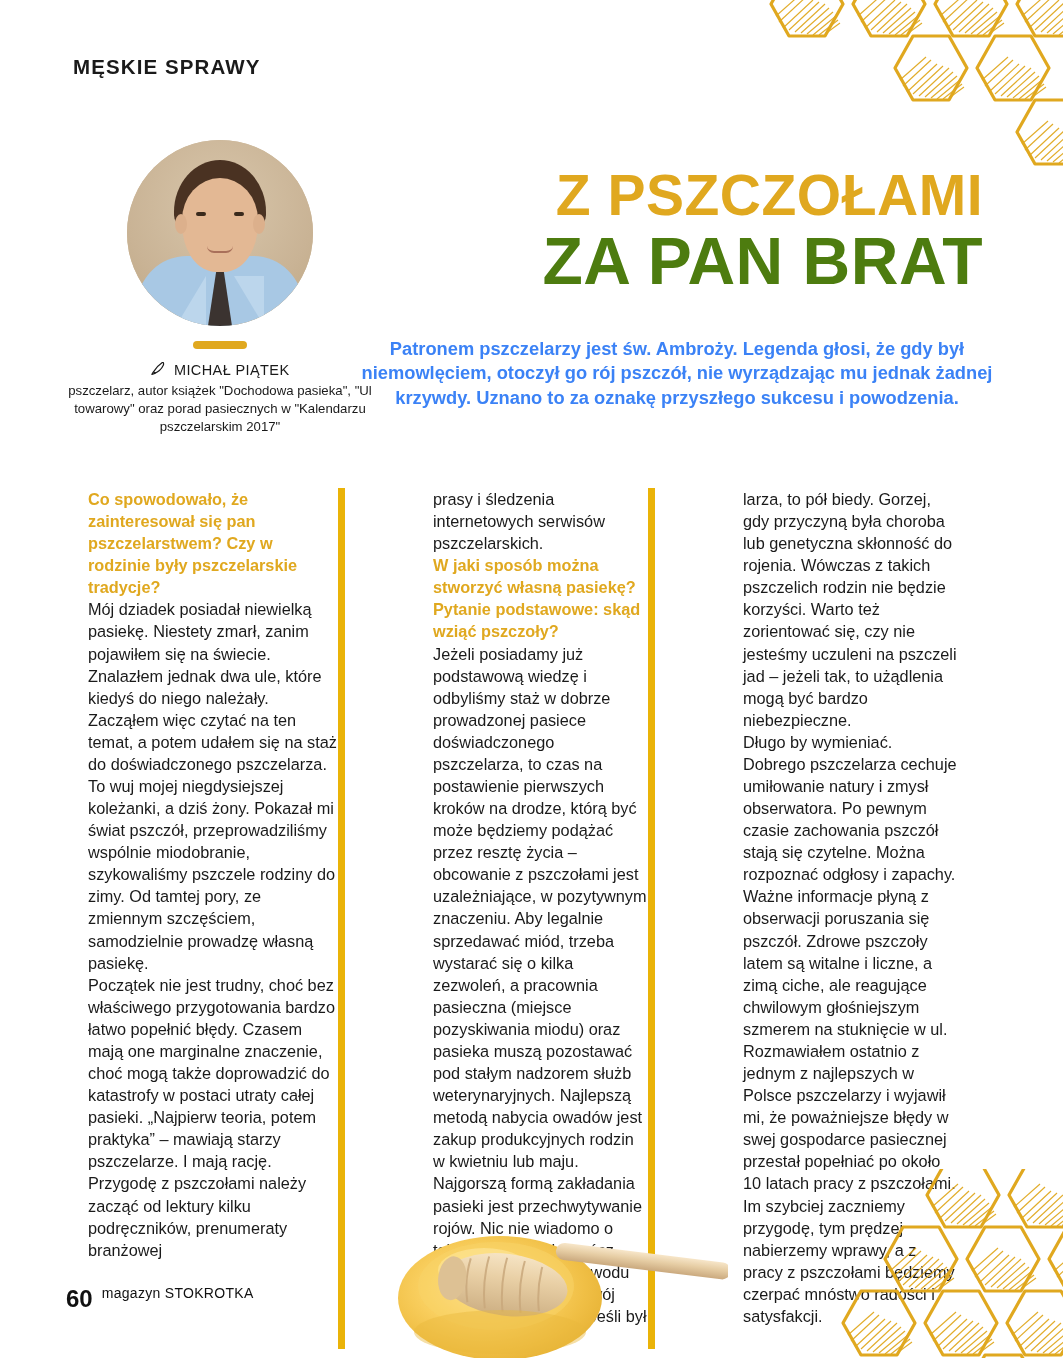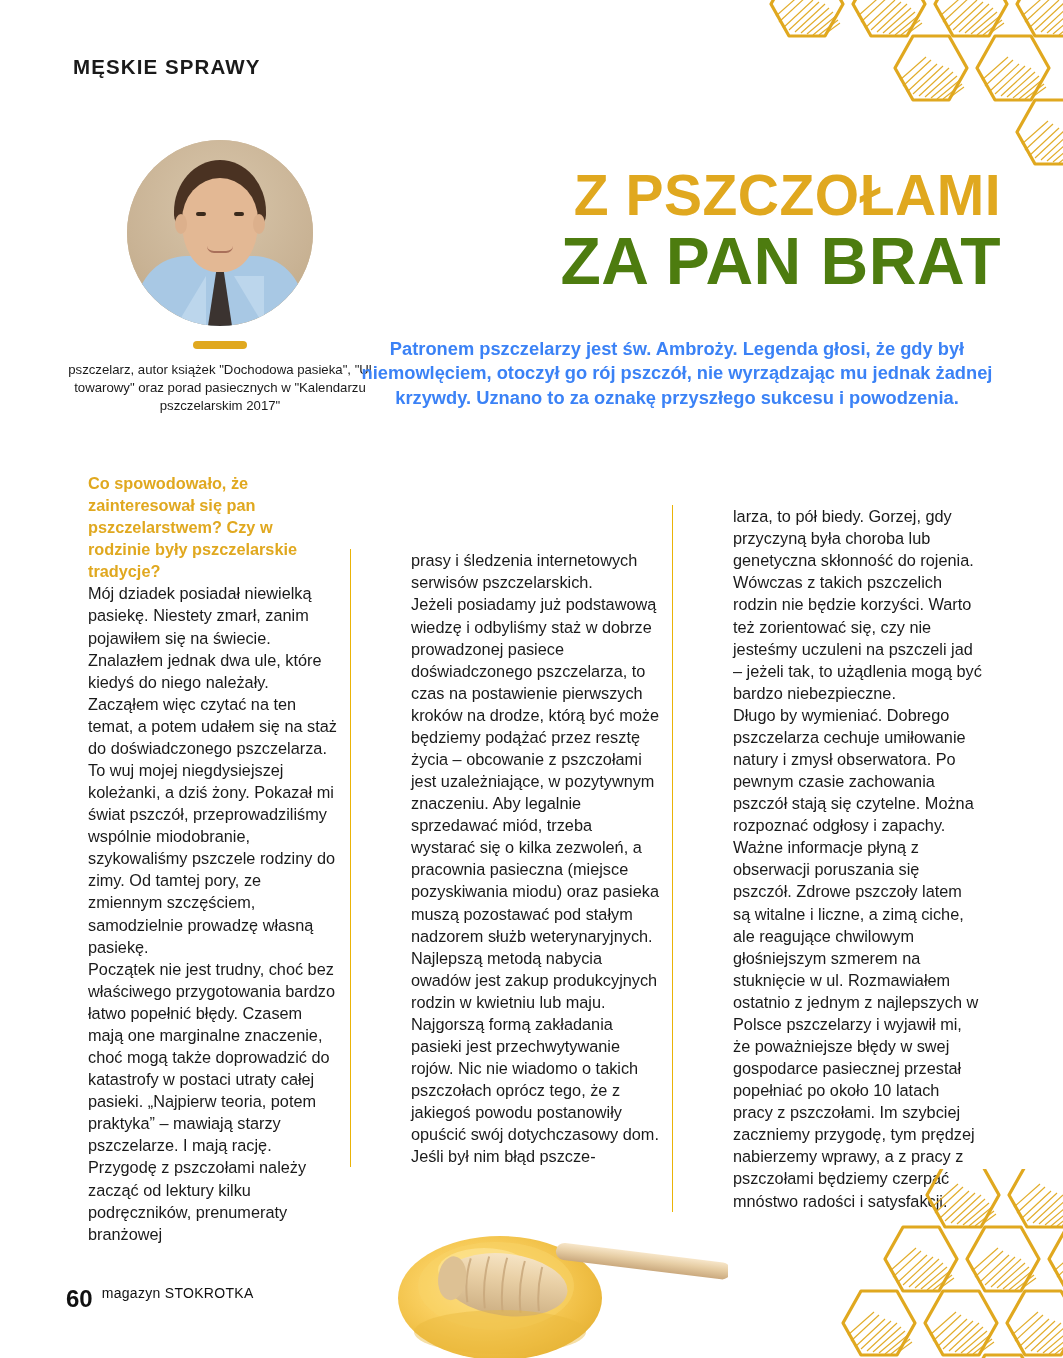--- a/index.html
+++ b/index.html
@@ -152,21 +152,21 @@
   }
   .author-bio {
     font-size: 13.2px;
     line-height: 1.37;
     color: #1a1a1a;
   }
 
   
   .headline {
     position: absolute;
-    right: 62px;
+    right: 80px;
     top: 168px;
     text-align: right;
     line-height: .97;
   }
   .headline .l1 {
     display: block;
     font-size: 57px;
     font-weight: bold;
     color: #e0a81f;
     letter-spacing: .5px;
@@ -190,35 +190,34 @@
     font-size: 18.3px;
     font-weight: bold;
     line-height: 1.33;
     color: #3b82f6;
   }
 
   
   .columns {
     position: absolute;
     left: 88px;
-    top: 472px;
+    top: 488px;
     width: 894px;
     display: flex;
-    gap: 12px;
-    align-items: center;
+    gap: 0;
   }
   .col {
     width: 250px;
     font-size: 16.3px;
     line-height: 1.355;
     color: #1a1a1a;
   }
   .col.c2, .col.c3 {
-    padding-left: 60px;
-    border-left: 1px solid #eab308;
+    padding-left: 88px;
+    border-left: 7px solid #eab308;
     width: 310px;
   }
   .col p { margin: 0; }
   .q {
     color: #e0a81f;
     font-weight: bold;
     margin-bottom: 0;
   }
   .a { margin-bottom: 21px; }
   .a:last-child { margin-bottom: 0; }
@@ -304,39 +303,49 @@
       <div class="face"></div>
       <div class="ear-l"></div>
       <div class="ear-r"></div>
       <div class="eye-l"></div>
       <div class="eye-r"></div>
       <div class="mouth"></div>
     </div>
 
     <div class="accent-bar"></div>
 
+    <div class="author-name">
+      <span class="pen-icon">
+        <svg width="15" height="15" viewBox="0 0 15 15">
+          <path d="M12.3 1.6 C9.6 3.4 5.6 7.2 3.1 11.4 L1.9 13.4 L4.2 12.6 C8.4 10.9 11.9 7.4 13.3 4.3 C14 2.8 13.5 1 12.3 1.6 Z" fill="none" stroke="#1a1a1a" stroke-width="1.2" stroke-linejoin="round"></path>
+          <path d="M3.4 11.1 L6.0 12.0" stroke="#1a1a1a" stroke-width="1.1"></path>
+        </svg>
+      </span>
+      <span>MICHAŁ PIĄTEK</span>
+    </div>
 
     <div class="author-bio">pszczelarz, autor książek "Dochodowa pasieka", "Ul towarowy" oraz porad pasiecznych w "Kalendarzu pszczelarskim 2017"</div>
   </div>
 
   <div class="headline">
     <span class="l1">Z PSZCZOŁAMI</span>
     <span class="l2">ZA PAN BRAT</span>
   </div>
 
   <div class="lead">Patronem pszczelarzy jest św. Ambroży. Legenda głosi, że gdy był niemowlęciem, otoczył go rój pszczół, nie wyrządzając mu jednak żadnej krzywdy. Uznano to za oznakę przyszłego sukcesu i powodzenia.</div>
 
   <div class="columns">
     <div class="col c1">
         <p class="q">Co spowodowało, że zainteresował się pan pszczelarstwem? Czy w rodzinie były pszczelarskie tradycje?</p>
         <p class="a">Mój dziadek posiadał niewielką pasiekę. Niestety zmarł, zanim pojawiłem się na świecie. Znalazłem jednak dwa ule, które kiedyś do niego należały. Zacząłem więc czytać na ten temat, a potem udałem się na staż do doświadczonego pszczelarza. To wuj mojej niegdysiejszej koleżanki, a dziś żony. Pokazał mi świat pszczół, przeprowadziliśmy wspólnie miodobranie, szykowaliśmy pszczele rodziny do zimy. Od tamtej pory, ze zmiennym szczęściem, samodzielnie prowadzę własną pasiekę.</p>
         <p class="a">Początek nie jest trudny, choć bez właściwego przygotowania bardzo łatwo popełnić błędy. Czasem mają one marginalne znaczenie, choć mogą także doprowadzić do katastrofy w postaci utraty całej pasieki. „Najpierw teoria, potem praktyka” – mawiają starzy pszczelarze. I mają rację. Przygodę z pszczołami należy zacząć od lektury kilku podręczników, prenumeraty branżowej</p>
       </div>
     <div class="col c2">
         <p class="a">prasy i śledzenia internetowych serwisów pszczelarskich.</p>
+        <p class="q gap-top">W jaki sposób można stworzyć własną pasiekę? Pytanie podstawowe: skąd wziąć pszczoły?</p>
         <p class="a">Jeżeli posiadamy już podstawową wiedzę i odbyliśmy staż w dobrze prowadzonej pasiece doświadczonego pszczelarza, to czas na postawienie pierwszych kroków na drodze, którą być może będziemy podążać przez resztę życia – obcowanie z pszczołami jest uzależniające, w pozytywnym znaczeniu. Aby legalnie sprzedawać miód, trzeba wystarać się o kilka zezwoleń, a pracownia pasieczna (miejsce pozyskiwania miodu) oraz pasieka muszą pozostawać pod stałym nadzorem służb weterynaryjnych. Najlepszą metodą nabycia owadów jest zakup produkcyjnych rodzin w kwietniu lub maju. Najgorszą formą zakładania pasieki jest przechwytywanie rojów. Nic nie wiadomo o takich pszczołach oprócz tego, że z jakiegoś powodu postanowiły opuścić swój dotychczasowy dom. Jeśli był nim błąd pszcze-</p>
       </div>
     <div class="col c3">
         <p class="a">larza, to pół biedy. Gorzej, gdy przyczyną była choroba lub genetyczna skłonność do rojenia. Wówczas z takich pszczelich rodzin nie będzie korzyści. Warto też zorientować się, czy nie jesteśmy uczuleni na pszczeli jad – jeżeli tak, to użądlenia mogą być bardzo niebezpieczne.</p>
         <p class="a">Długo by wymieniać. Dobrego pszczelarza cechuje umiłowanie natury i zmysł obserwatora. Po pewnym czasie zachowania pszczół stają się czytelne. Można rozpoznać odgłosy i zapachy. Ważne informacje płyną z obserwacji poruszania się pszczół. Zdrowe pszczoły latem są witalne i liczne, a zimą ciche, ale reagujące chwilowym głośniejszym szmerem na stuknięcie w ul. Rozmawiałem ostatnio z jednym z najlepszych w Polsce pszczelarzy i wyjawił mi, że poważniejsze błędy w swej gospodarce pasiecznej przestał popełniać po około 10 latach pracy z pszczołami. Im szybciej zaczniemy przygodę, tym prędzej nabierzemy wprawy, a z pracy z pszczołami będziemy czerpać mnóstwo radości i satysfakcji.</p>
       </div>
   </div>
 
   <div class="dipper">
     <svg width="340" height="172" viewBox="0 0 340 172">

